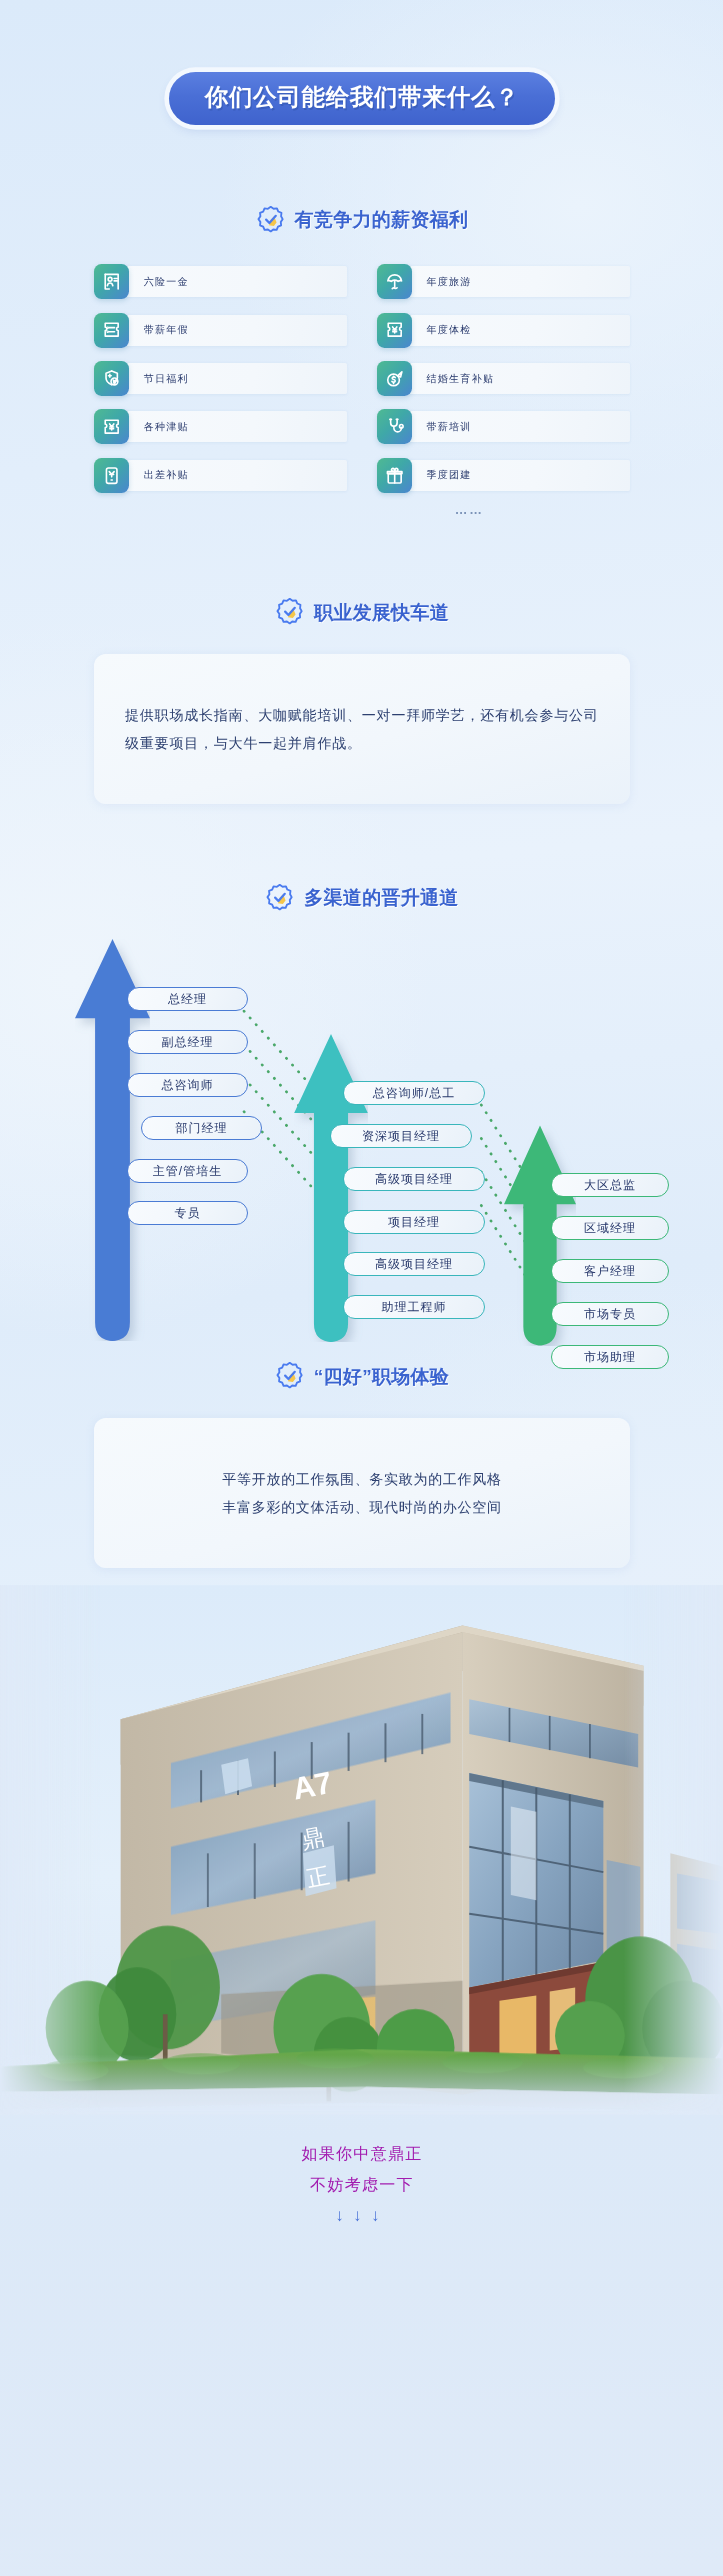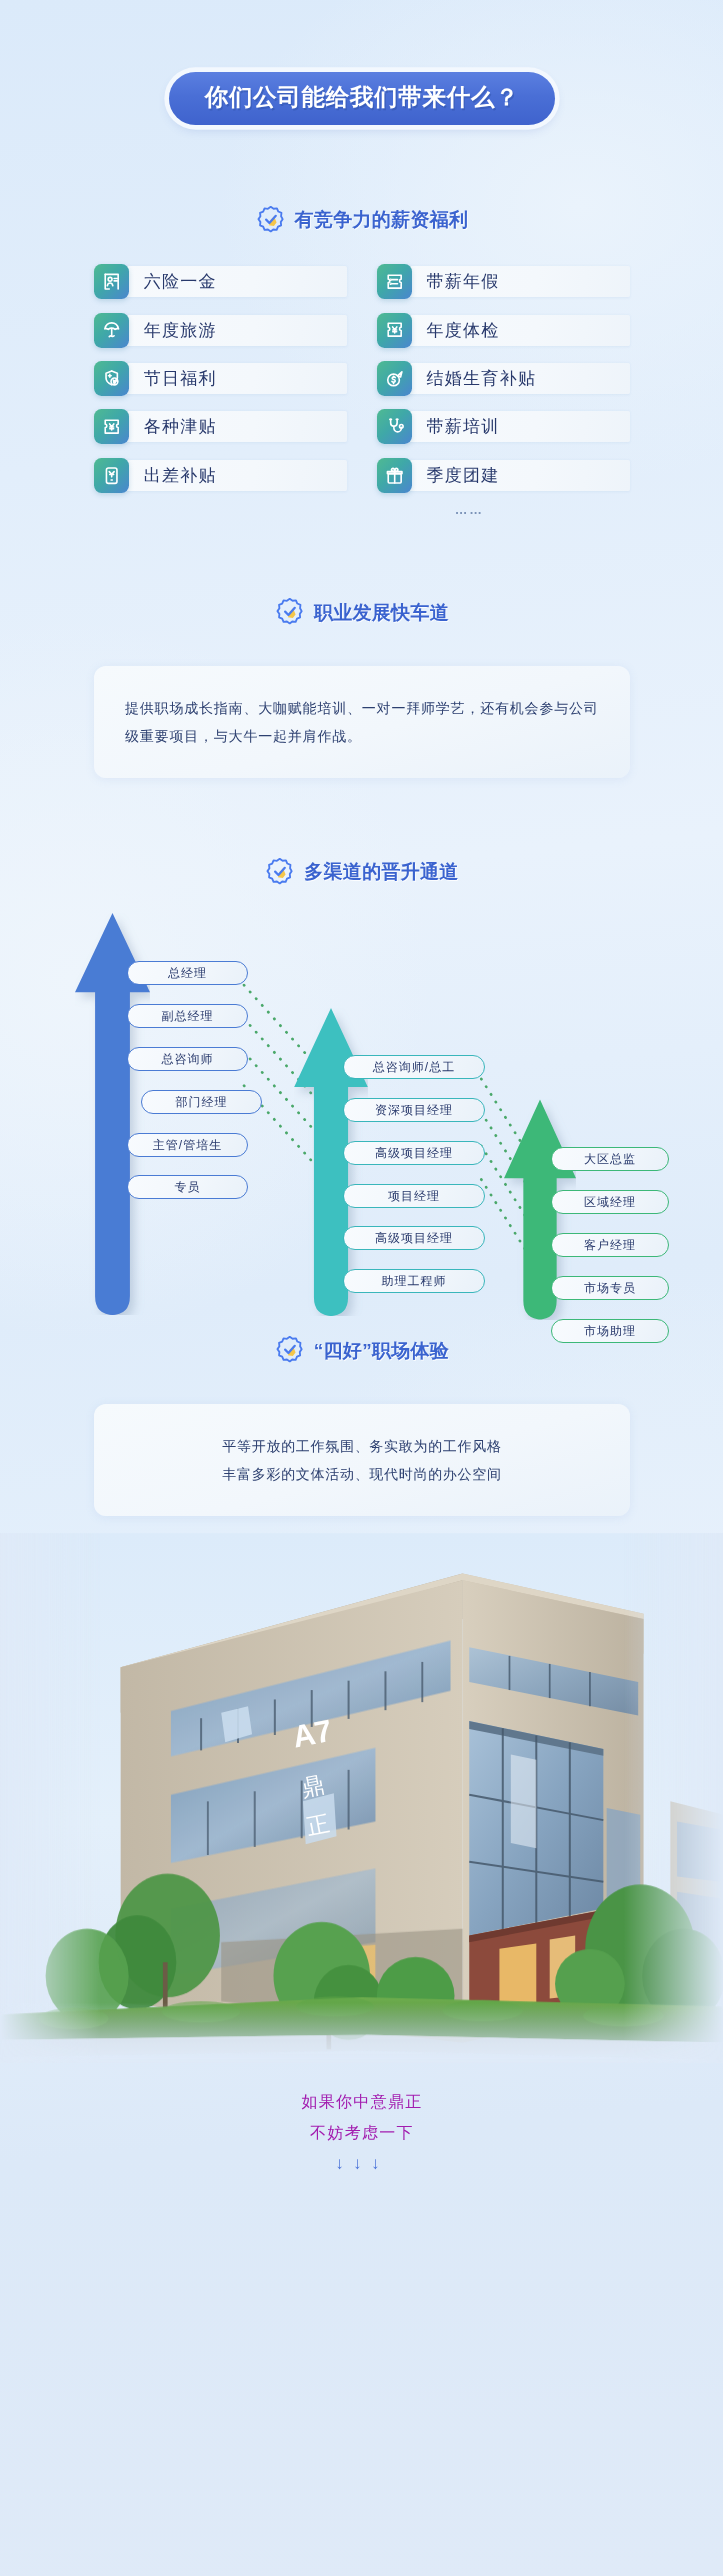--- a/index.html
+++ b/index.html
@@ -56,32 +56,32 @@
   .bcard .bicon {
     position:relative; z-index:2; width:35px; height:35px; flex:0 0 35px;
     border-radius:7.4px;
     background:linear-gradient(135deg,#4fba92 0%,#3fa8a8 45%,#4a86cf 100%);
     display:flex; align-items:center; justify-content:center;
     box-shadow:0 2px 5.4px rgba(70,140,170,.25);
   }
   .bcard .bicon svg { width:19.4px; height:19.4px; display:block; }
   .bcard .blabel {
     position:relative; z-index:2; margin-left:14.7px;
-    font-size:17px; color:#27386b; letter-spacing:1.3px; white-space:nowrap;
+    font-size:10px; color:#27386b; letter-spacing:1.3px; white-space:nowrap;
   }
   .ellipsis {
     width:536px; margin:10.7px auto 0; text-align:right; padding-right:146px;
     font-size:12.7px; letter-spacing:2px; color:#7b93b8; font-weight:bold;
   }
 
   
   .panel {
-    margin:39px auto 0; width:536px;
+    margin:27px auto 0; width:536px;
     background:linear-gradient(165deg,#f6fafd 0%,#f2f7fc 55%,#eaf2fa 100%);
-    border-radius:12px; padding:28px 31px;
+    border-radius:12px; padding:47px 31px;
     box-shadow:0 1.3px 9.4px rgba(120,160,210,.12);
   }
   .panel p {
     font-size:14px; color:#2d4070; line-height:2.0; letter-spacing:0.8px;
   }
   .panel.center p { text-align:center; letter-spacing:0.7px; }
 
   
   .ladder { position:relative; width:700px; height:429px; margin-top:20px; }
   .ladder svg.dots { position:absolute; left:0; top:0; width:724px; height:429px; }
@@ -150,41 +150,41 @@
           </g>
         </svg>
       </div>
       <div class="blabel">六险一金</div>
     </div>
     <div class="bcard">
       <div class="bbody"></div>
       <div class="bicon">
         <svg viewBox="0 0 24 24">
           <g fill="none" stroke="#fff" stroke-width="2" stroke-linecap="round" stroke-linejoin="round">
+            <path d="M3.5 11C4.5 6.5 8 3.5 12 3.5S19.5 6.5 20.5 11c-2-1-3.2-.2-4.3.6-1.1-.9-2.4-1.6-4.2-1.6s-3.1.7-4.2 1.6C6.7 10.8 5.5 10 3.5 11z"></path>
+            <path d="M12 10.5V20"></path>
+            <path d="M9 20.5c1-1 2-1.2 3-.5 1 .7 2 .5 3-.5"></path>
+          </g>
+        </svg>
+      </div>
+      <div class="blabel">年度旅游</div>
+    </div>
+    <div class="bcard">
+      <div class="bbody"></div>
+      <div class="bicon">
+        <svg viewBox="0 0 24 24">
+          <g fill="none" stroke="#fff" stroke-width="2" stroke-linecap="round" stroke-linejoin="round">
             <path d="M4 4h16v5a2 2 0 000 4v7H4v-7a2 2 0 000-4z"></path>
             <path d="M8.5 9.5h7M8.5 14.5h7"></path>
             <circle cx="7" cy="9.5" r=".5" fill="#fff"></circle>
             <circle cx="7" cy="14.5" r=".5" fill="#fff"></circle>
           </g>
         </svg>
       </div>
       <div class="blabel">带薪年假</div>
-    </div>
-    <div class="bcard">
-      <div class="bbody"></div>
-      <div class="bicon">
-        <svg viewBox="0 0 24 24">
-          <g fill="none" stroke="#fff" stroke-width="2" stroke-linecap="round" stroke-linejoin="round">
-            <path d="M3.5 11C4.5 6.5 8 3.5 12 3.5S19.5 6.5 20.5 11c-2-1-3.2-.2-4.3.6-1.1-.9-2.4-1.6-4.2-1.6s-3.1.7-4.2 1.6C6.7 10.8 5.5 10 3.5 11z"></path>
-            <path d="M12 10.5V20"></path>
-            <path d="M9 20.5c1-1 2-1.2 3-.5 1 .7 2 .5 3-.5"></path>
-          </g>
-        </svg>
-      </div>
-      <div class="blabel">年度旅游</div>
     </div>
     <div class="bcard">
       <div class="bbody"></div>
       <div class="bicon">
         <svg viewBox="0 0 24 24">
           <g fill="none" stroke="#fff" stroke-width="2" stroke-linecap="round" stroke-linejoin="round">
             <path d="M4 4h16v5a2 2 0 000 4v7H4v-7a2 2 0 000-4z"></path>
             <path d="M9.4 8.6L12 12l2.6-3.4M9.6 12.4h4.8M9.6 14.6h4.8M12 12v4"></path>
           </g>
         </svg>
@@ -341,21 +341,21 @@
         <defs>
           <filter id="sh1" x="-40%" y="-10%" width="200%" height="140%">
             <feDropShadow dx="7" dy="8" stdDeviation="7" flood-color="#7e93ad" flood-opacity=".35"></feDropShadow>
           </filter>
         </defs>
         <path filter="url(#sh1)" fill="#3cc0c0" d="M55 0 L110 118 L80.5 118 L80.5 432 Q80.5 460 52.5 460 L57.5 460 Q29.5 460 29.5 432 L29.5 118 L0 118 Z"></path>
       </svg>
       <div class="vtext" style="top:44px;">技术通道</div>
     </div>
     <div class="chip tech" style="left: 343px; width: 142px; top: 149px;">总咨询师/总工</div>
-    <div class="chip tech" style="left: 343px; width: 142px; top: 192px;">资深项目经理</div>
+    <div class="chip tech" style="left: 330px; width: 142px; top: 192px;">资深项目经理</div>
     <div class="chip tech" style="left: 343px; width: 142px; top: 235px;">高级项目经理</div>
     <div class="chip tech" style="left: 343px; width: 142px; top: 278px;">项目经理</div>
     <div class="chip tech" style="left: 343px; width: 142px; top: 320px;">高级项目经理</div>
     <div class="chip tech" style="left: 343px; width: 142px; top: 363px;">助理工程师</div>
     <div class="arrow" style="left: 504px; top: 193px; width: 72px; height: 221px;">
       <svg width="72" height="221" viewBox="0 0 108 330">
         <defs>
           <filter id="sh2" x="-40%" y="-10%" width="200%" height="140%">
             <feDropShadow dx="7" dy="8" stdDeviation="7" flood-color="#7e93ad" flood-opacity=".35"></feDropShadow>
           </filter>

